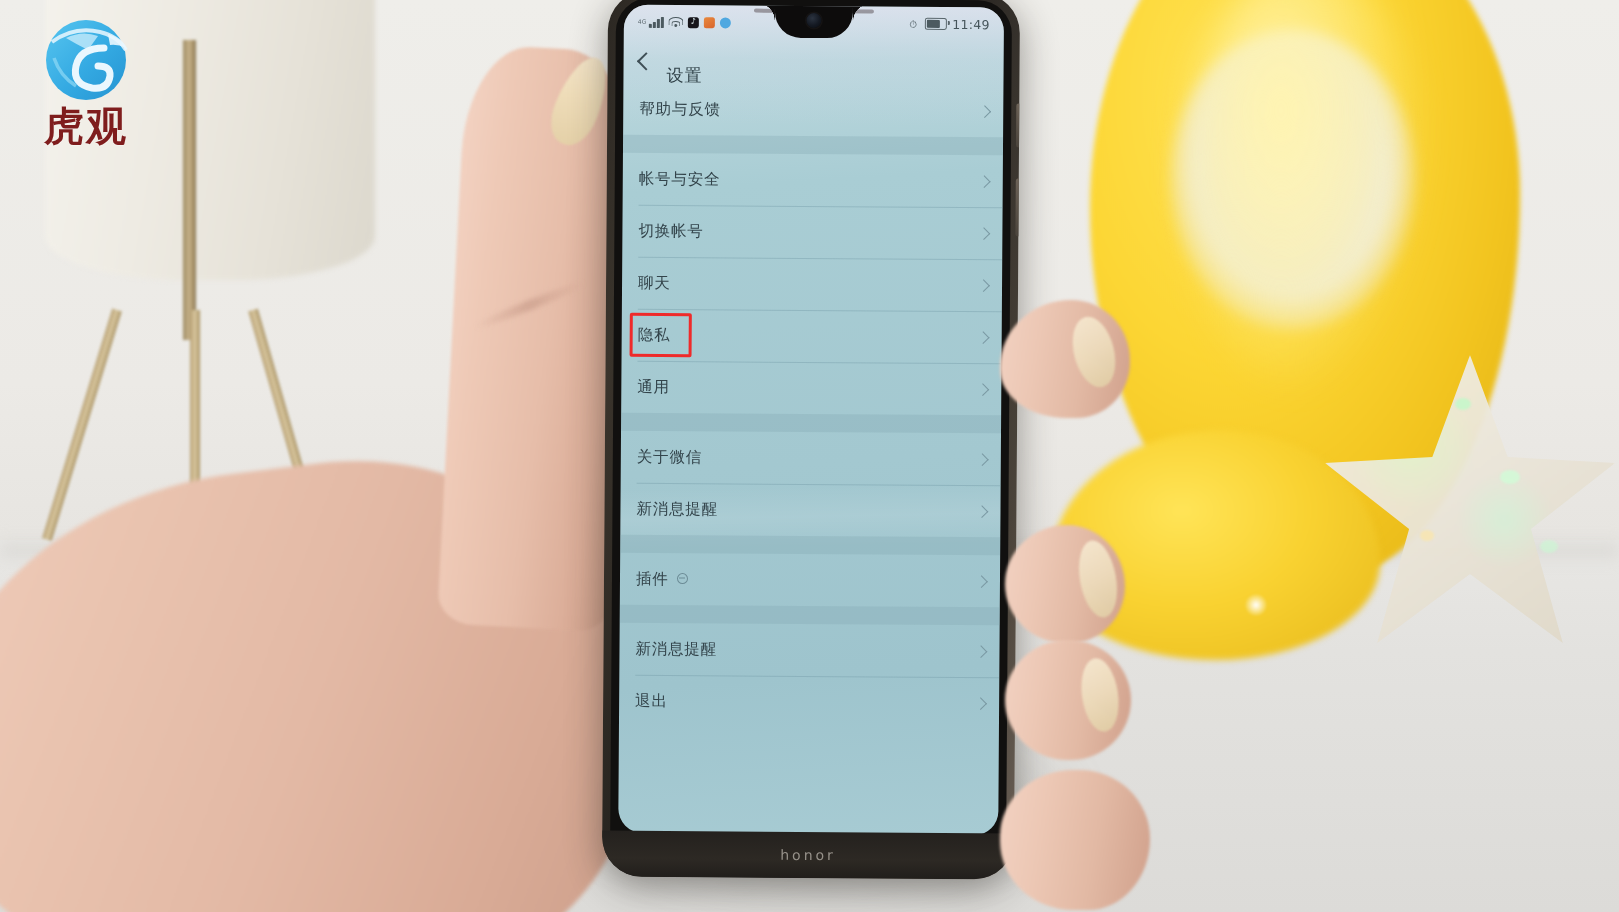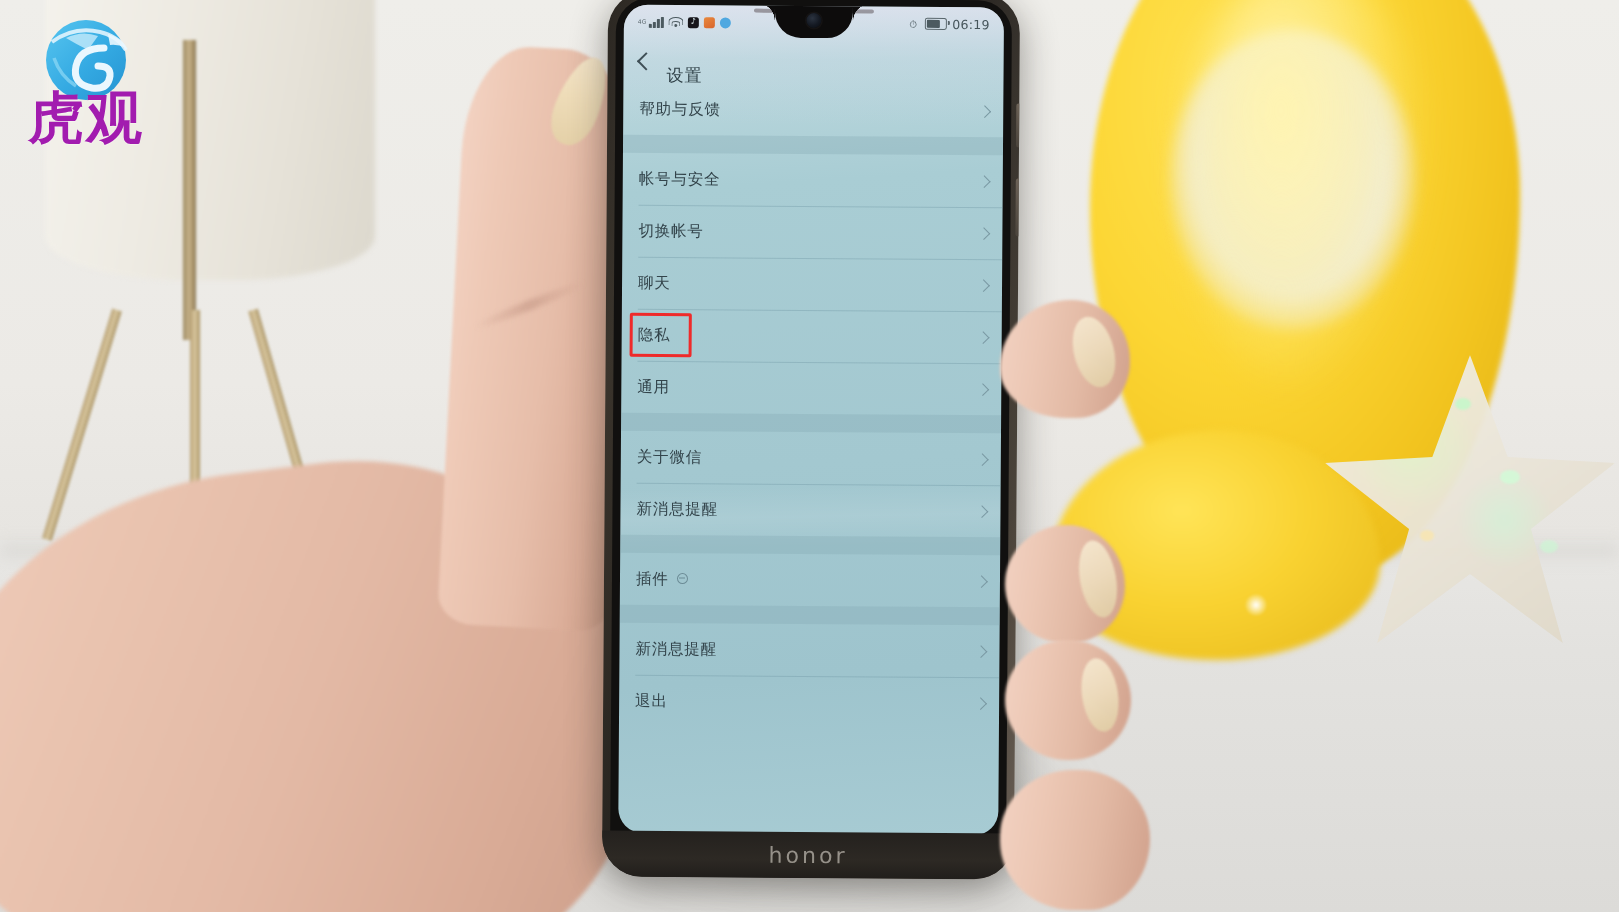--- a/index.html
+++ b/index.html
@@ -274,39 +274,39 @@
     border:3px solid #ef2a2a;border-radius:2px;pointer-events:none;z-index:5;
   }
 
   
   .chin{
     position:absolute;left:0;right:0;bottom:0;height:46px;
     display:flex;align-items:center;justify-content:center;
     background:linear-gradient(180deg,#24211e 0%,#2d2924 60%,#211e1b 100%);
   }
   .honor{
-    font-size:22px;color:#a9a49c;letter-spacing:3px;
+    font-size:14px;color:#a9a49c;letter-spacing:3px;
     font-family:"DejaVu Sans","Liberation Sans",sans-serif;
     opacity:.85;
   }
 
   .side-btn{
     position:absolute;right:-2px;width:5px;border-radius:3px;
     background:linear-gradient(180deg,#6c6257,#4b443c);
   }
   .side-btn.power{top:185px;height:58px;}
   .side-btn.volup{top:110px;height:44px;}
 
   
   .watermark{
     position:absolute;left:22px;top:14px;width:128px;height:132px;z-index:20;
   }
   .wm-text{
     position:absolute;left:0;right:0;bottom:0;text-align:center;
-    font-size:56px;font-weight:bold;color:#a21caf;letter-spacing:2px;
+    font-size:40px;font-weight:bold;color:#7f1d1d;letter-spacing:2px;
     font-family:"DejaVu Sans","Liberation Sans",sans-serif;
     text-shadow:0 1px 1px rgba(255,255,255,.35);
     line-height:1;
   }
 </style>
 </head>
 <body>
 
 <div class="scene">
   <div class="bg-base"></div>
@@ -369,21 +369,21 @@
         </span>
         <span class="app-ic tiktok"></span>
         <span class="app-ic orange"></span>
         <span class="app-ic blue"></span>
       </div>
       <div class="sb-right">
         <span class="bell-ic">⏱</span>
         <span class="batt">
             <i></i>
           </span>
-        <span class="sb-time">06:19</span>
+        <span class="sb-time">11:49</span>
       </div>
     </div>
 
     <div class="nav">
       <span class="back-chev"></span>
       <span class="nav-title">设置</span>
     </div>
 
     <div class="list">
 

